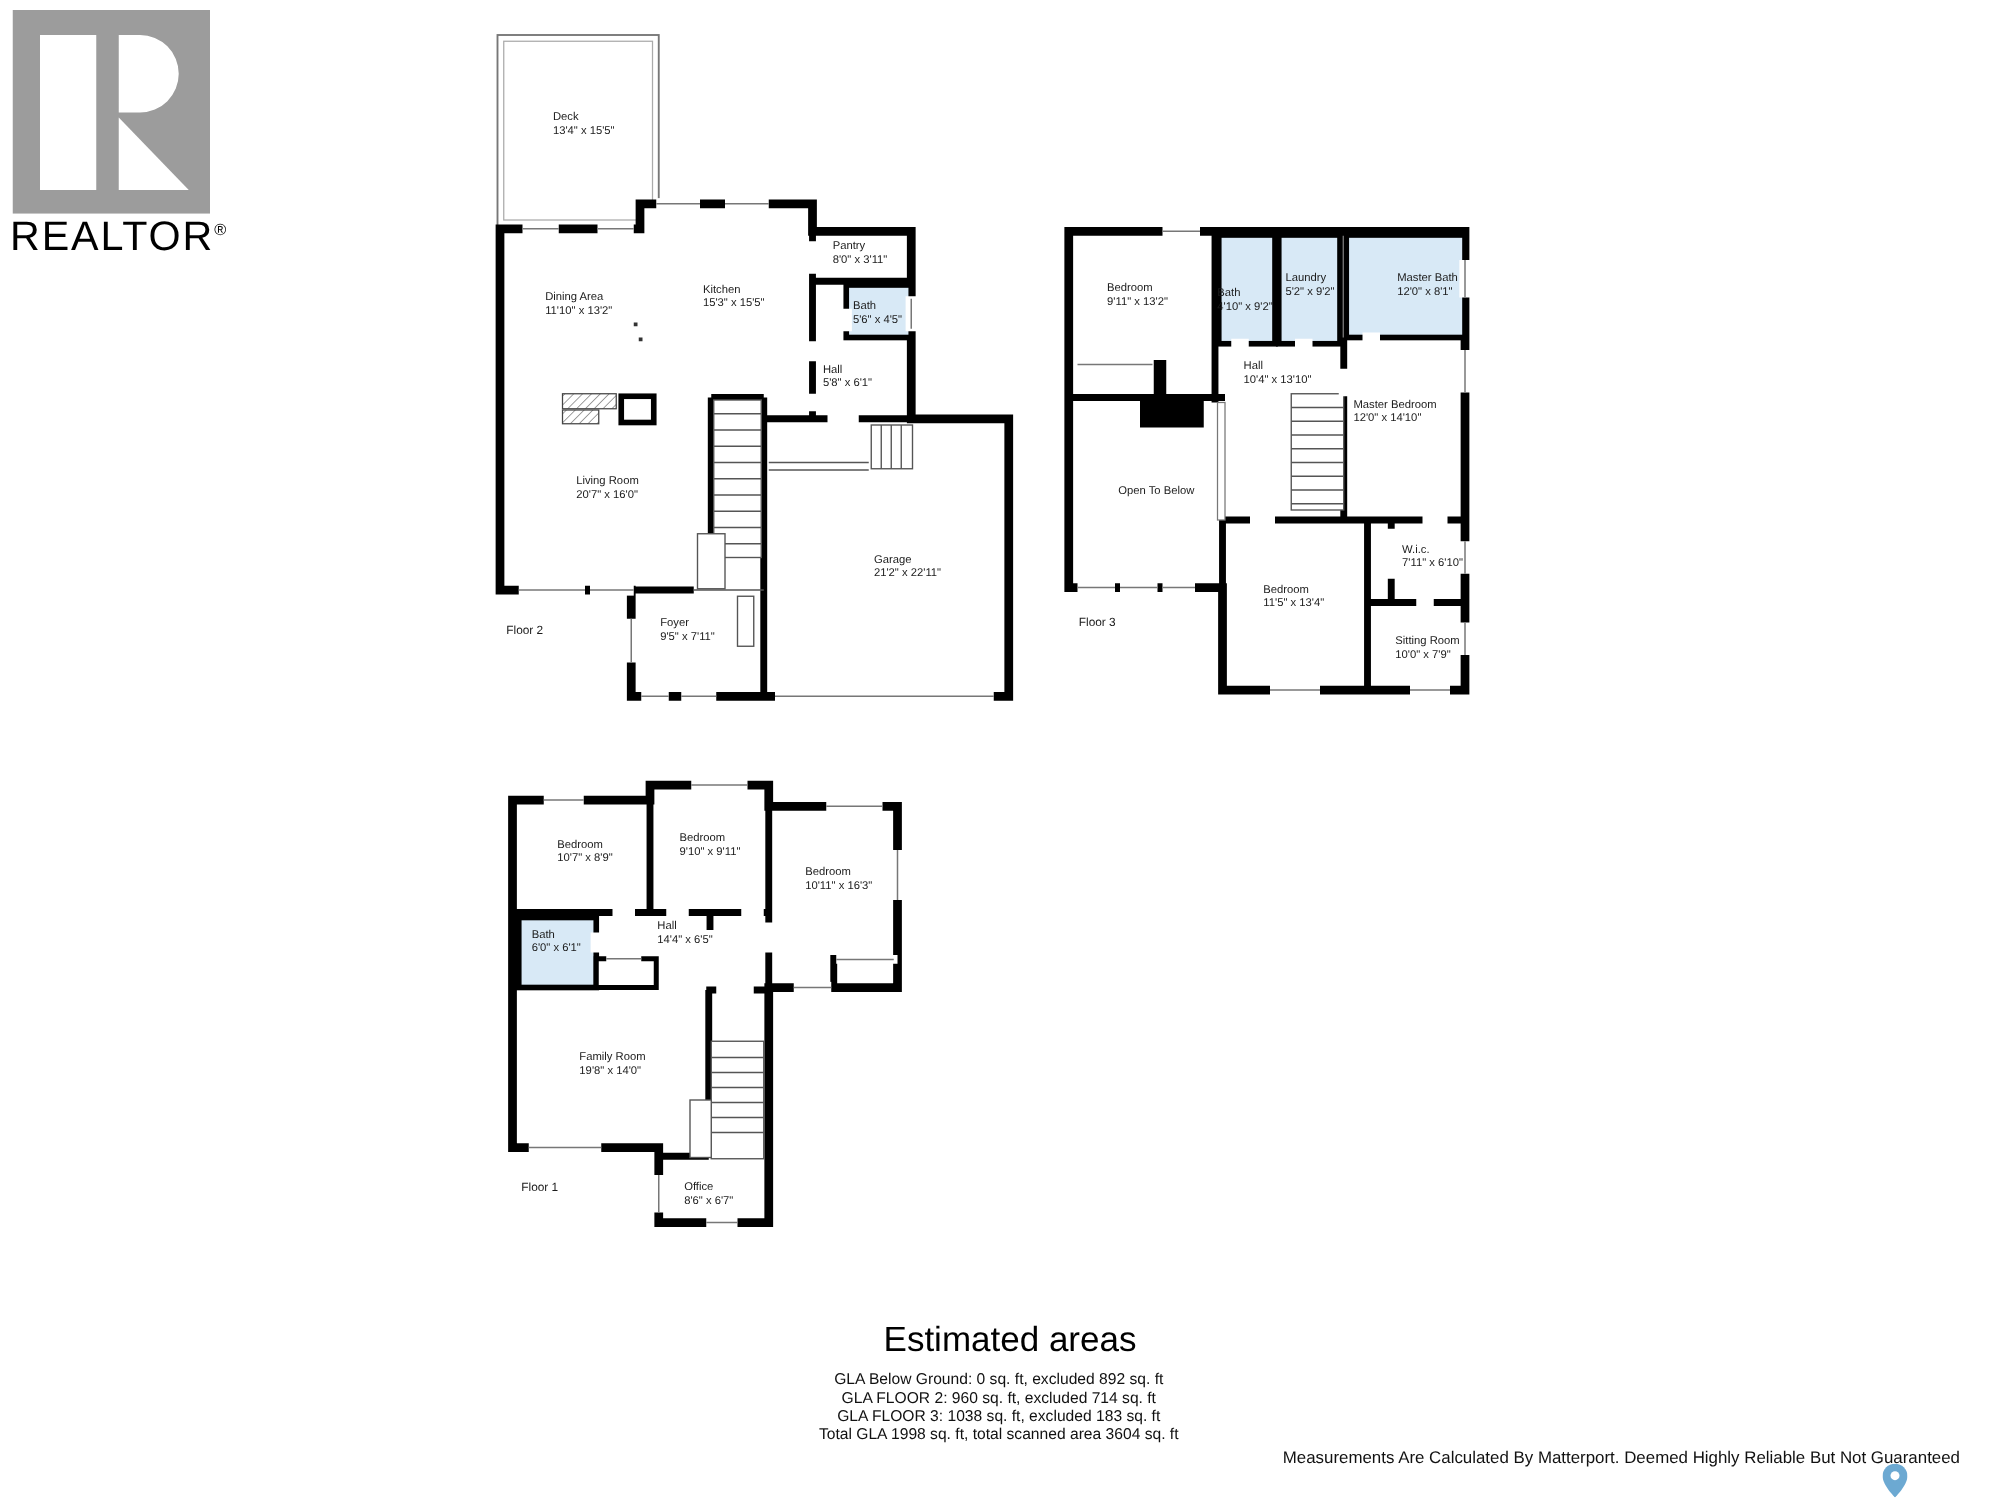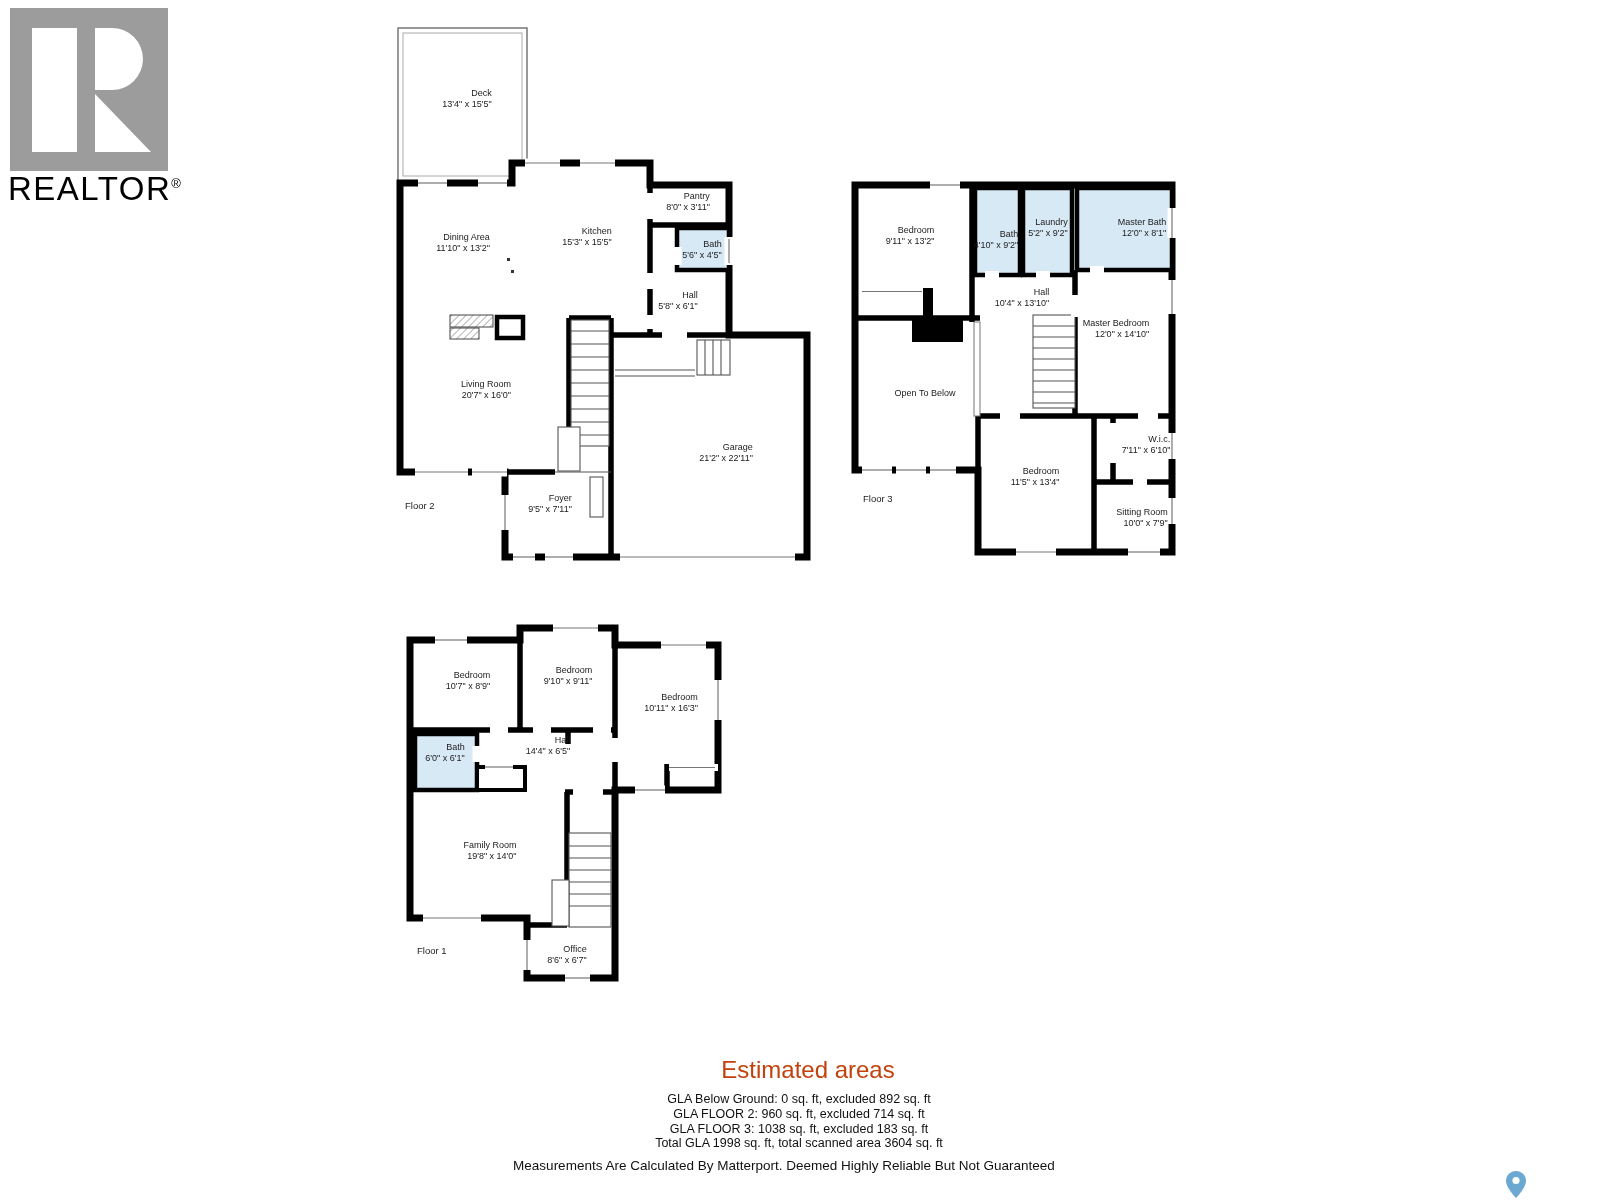--- a/index.html
+++ b/index.html
@@ -1,30 +1,30 @@
 <!DOCTYPE html>
 <html><head>
 <meta charset="utf-8">
 <style>
   html,body{margin:0;padding:0;background:#fff;}
   #page{position:relative;width:1600px;height:1200px;background:#fff;overflow:hidden;
         font-family:"Liberation Sans",sans-serif;color:#1b1b1b;}
   .abs{position:absolute;}
   .plan{position:absolute;}
   .plan svg{display:block;}
-  .room-label{position:absolute;transform:translate(-50%,-50%);text-align:right;
+  .room-label{position:absolute;transform:translate(-50%,-50%);text-align:left;
               font-size:9px;line-height:11px;color:#1b1b1b;white-space:nowrap;}
   .floor-tag{position:absolute;transform:translateY(-50%);font-size:9.5px;color:#1b1b1b;white-space:nowrap;}
   #logo-text{position:absolute;left:8px;top:170px;color:#000000;font-size:33px;
              letter-spacing:1.5px;font-weight:400;}
   #logo-text sup{font-size:13px;letter-spacing:0;}
   #est-block{position:absolute;left:0;top:1056px;width:1568px;text-align:center;}
-  #est-title{font-size:24px;color:#c2410c;margin-bottom:8px;margin-left:48px;}
+  #est-title{font-size:28px;color:#000000;margin-bottom:8px;margin-left:48px;}
   .est-line{font-size:12.5px;line-height:14.8px;color:#111;margin-left:30px;}
-  #disclaimer{position:absolute;left:0;top:1158px;width:1568px;text-align:center;
+  #disclaimer{position:absolute;left:0;top:1158px;width:1568px;text-align:right;
               font-size:13.5px;color:#111;}
 </style>
 </head>
 <body>
 
 <div id="page">
 
   <div class="abs" style="left:10px;top:8px;">
     <svg width="158" height="163" viewBox="0 0 158 163">
       <rect x="0" y="0" width="158" height="163" fill="#9C9C9C"></rect>

